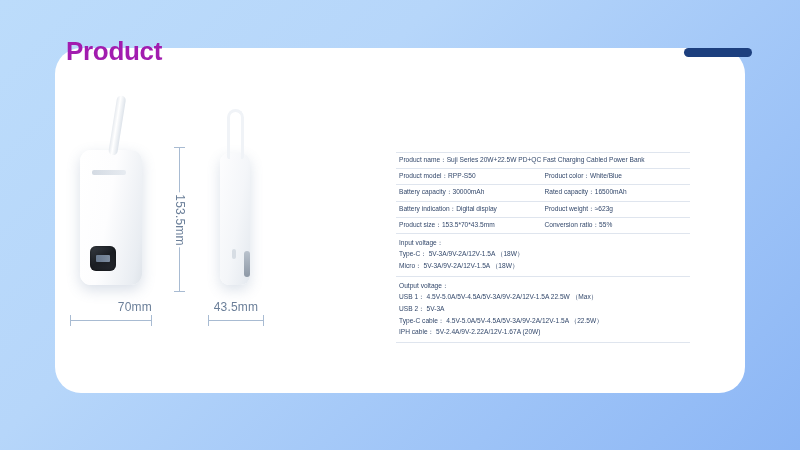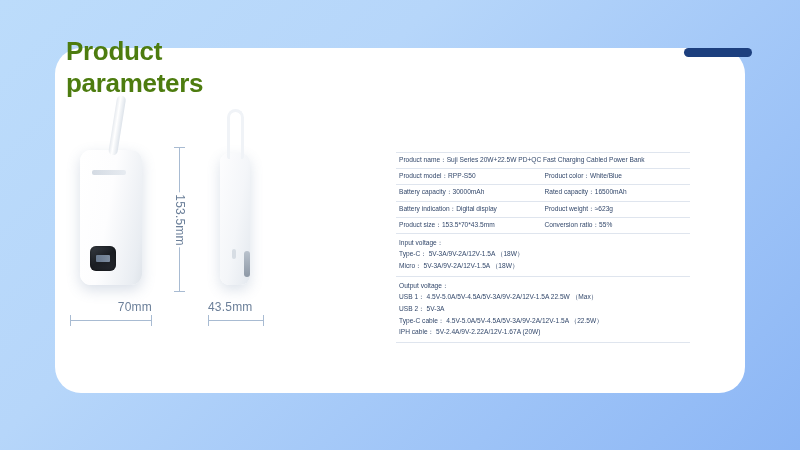--- a/index.html
+++ b/index.html
@@ -15,21 +15,21 @@
   #card {
     position:absolute;
     left:55px; top:48px; width:690px; height:345px;
     background:#ffffff;
     border-radius:26px;
   }
 
   
   #title-block { position:absolute; left:66px; top:36px; }
   .title-line {
-    font-size:26px; font-weight:bold; color:#4d7c0f;
+    font-size:26px; font-weight:bold; color:#a21caf;
     letter-spacing:-0.3px; line-height:1.22;
   }
 
   
   #accent-pill {
     position:absolute; right:48px; top:48px;
     width:68px; height:9px; border-radius:5px;
     background:#1d3f7e;
   }
 
@@ -97,21 +97,21 @@
   
   .dim-text { font-size:12px; color:#6b7f99; letter-spacing:.2px; }
 
   #dim-h-1 { position:absolute; left:10px; top:205px; width:82px; }
   #dim-h-1 .lbl { text-align:right; }
   #dim-h-1 .bar { position:absolute; left:0; top:20px; width:82px; height:1px; background:#a8bbd2; }
   #dim-h-1 .cap-l { position:absolute; left:0; top:15px; width:1px; height:11px; background:#a8bbd2; }
   #dim-h-1 .cap-r { position:absolute; left:81px; top:15px; width:1px; height:11px; background:#a8bbd2; }
 
   #dim-h-2 { position:absolute; left:148px; top:205px; width:56px; }
-  #dim-h-2 .lbl { }
+  #dim-h-2 .lbl { text-align:center; }
   #dim-h-2 .bar { position:absolute; left:0; top:20px; width:56px; height:1px; background:#a8bbd2; }
   #dim-h-2 .cap-l { position:absolute; left:0; top:15px; width:1px; height:11px; background:#a8bbd2; }
   #dim-h-2 .cap-r { position:absolute; left:55px; top:15px; width:1px; height:11px; background:#a8bbd2; }
 
   #dim-v { position:absolute; left:108px; top:52px; height:145px; width:24px; }
   #dim-v .bar { position:absolute; left:11px; top:0; width:1px; height:145px; background:#a8bbd2; }
   #dim-v .cap-t { position:absolute; left:6px; top:0; width:11px; height:1px; background:#a8bbd2; }
   #dim-v .cap-b { position:absolute; left:6px; top:144px; width:11px; height:1px; background:#a8bbd2; }
   #dim-v .lbl {
     position:absolute; left:50%; top:50%;
@@ -142,21 +142,20 @@
 </style>
 </head>
 <body>
 
 <div id="slide">
 
   <div id="card"></div>
 
   <div id="title-block">
     <div class="title-line">Product</div>
-    <div class="title-line">parameters</div>
   </div>
 
   <div id="accent-pill"></div>
 
   <div id="product-zone">
 
     <div id="pb-front">
       <div id="pb-front-brand"></div>
       <div id="pb-front-screen">
         <div id="pb-front-digits"></div>

